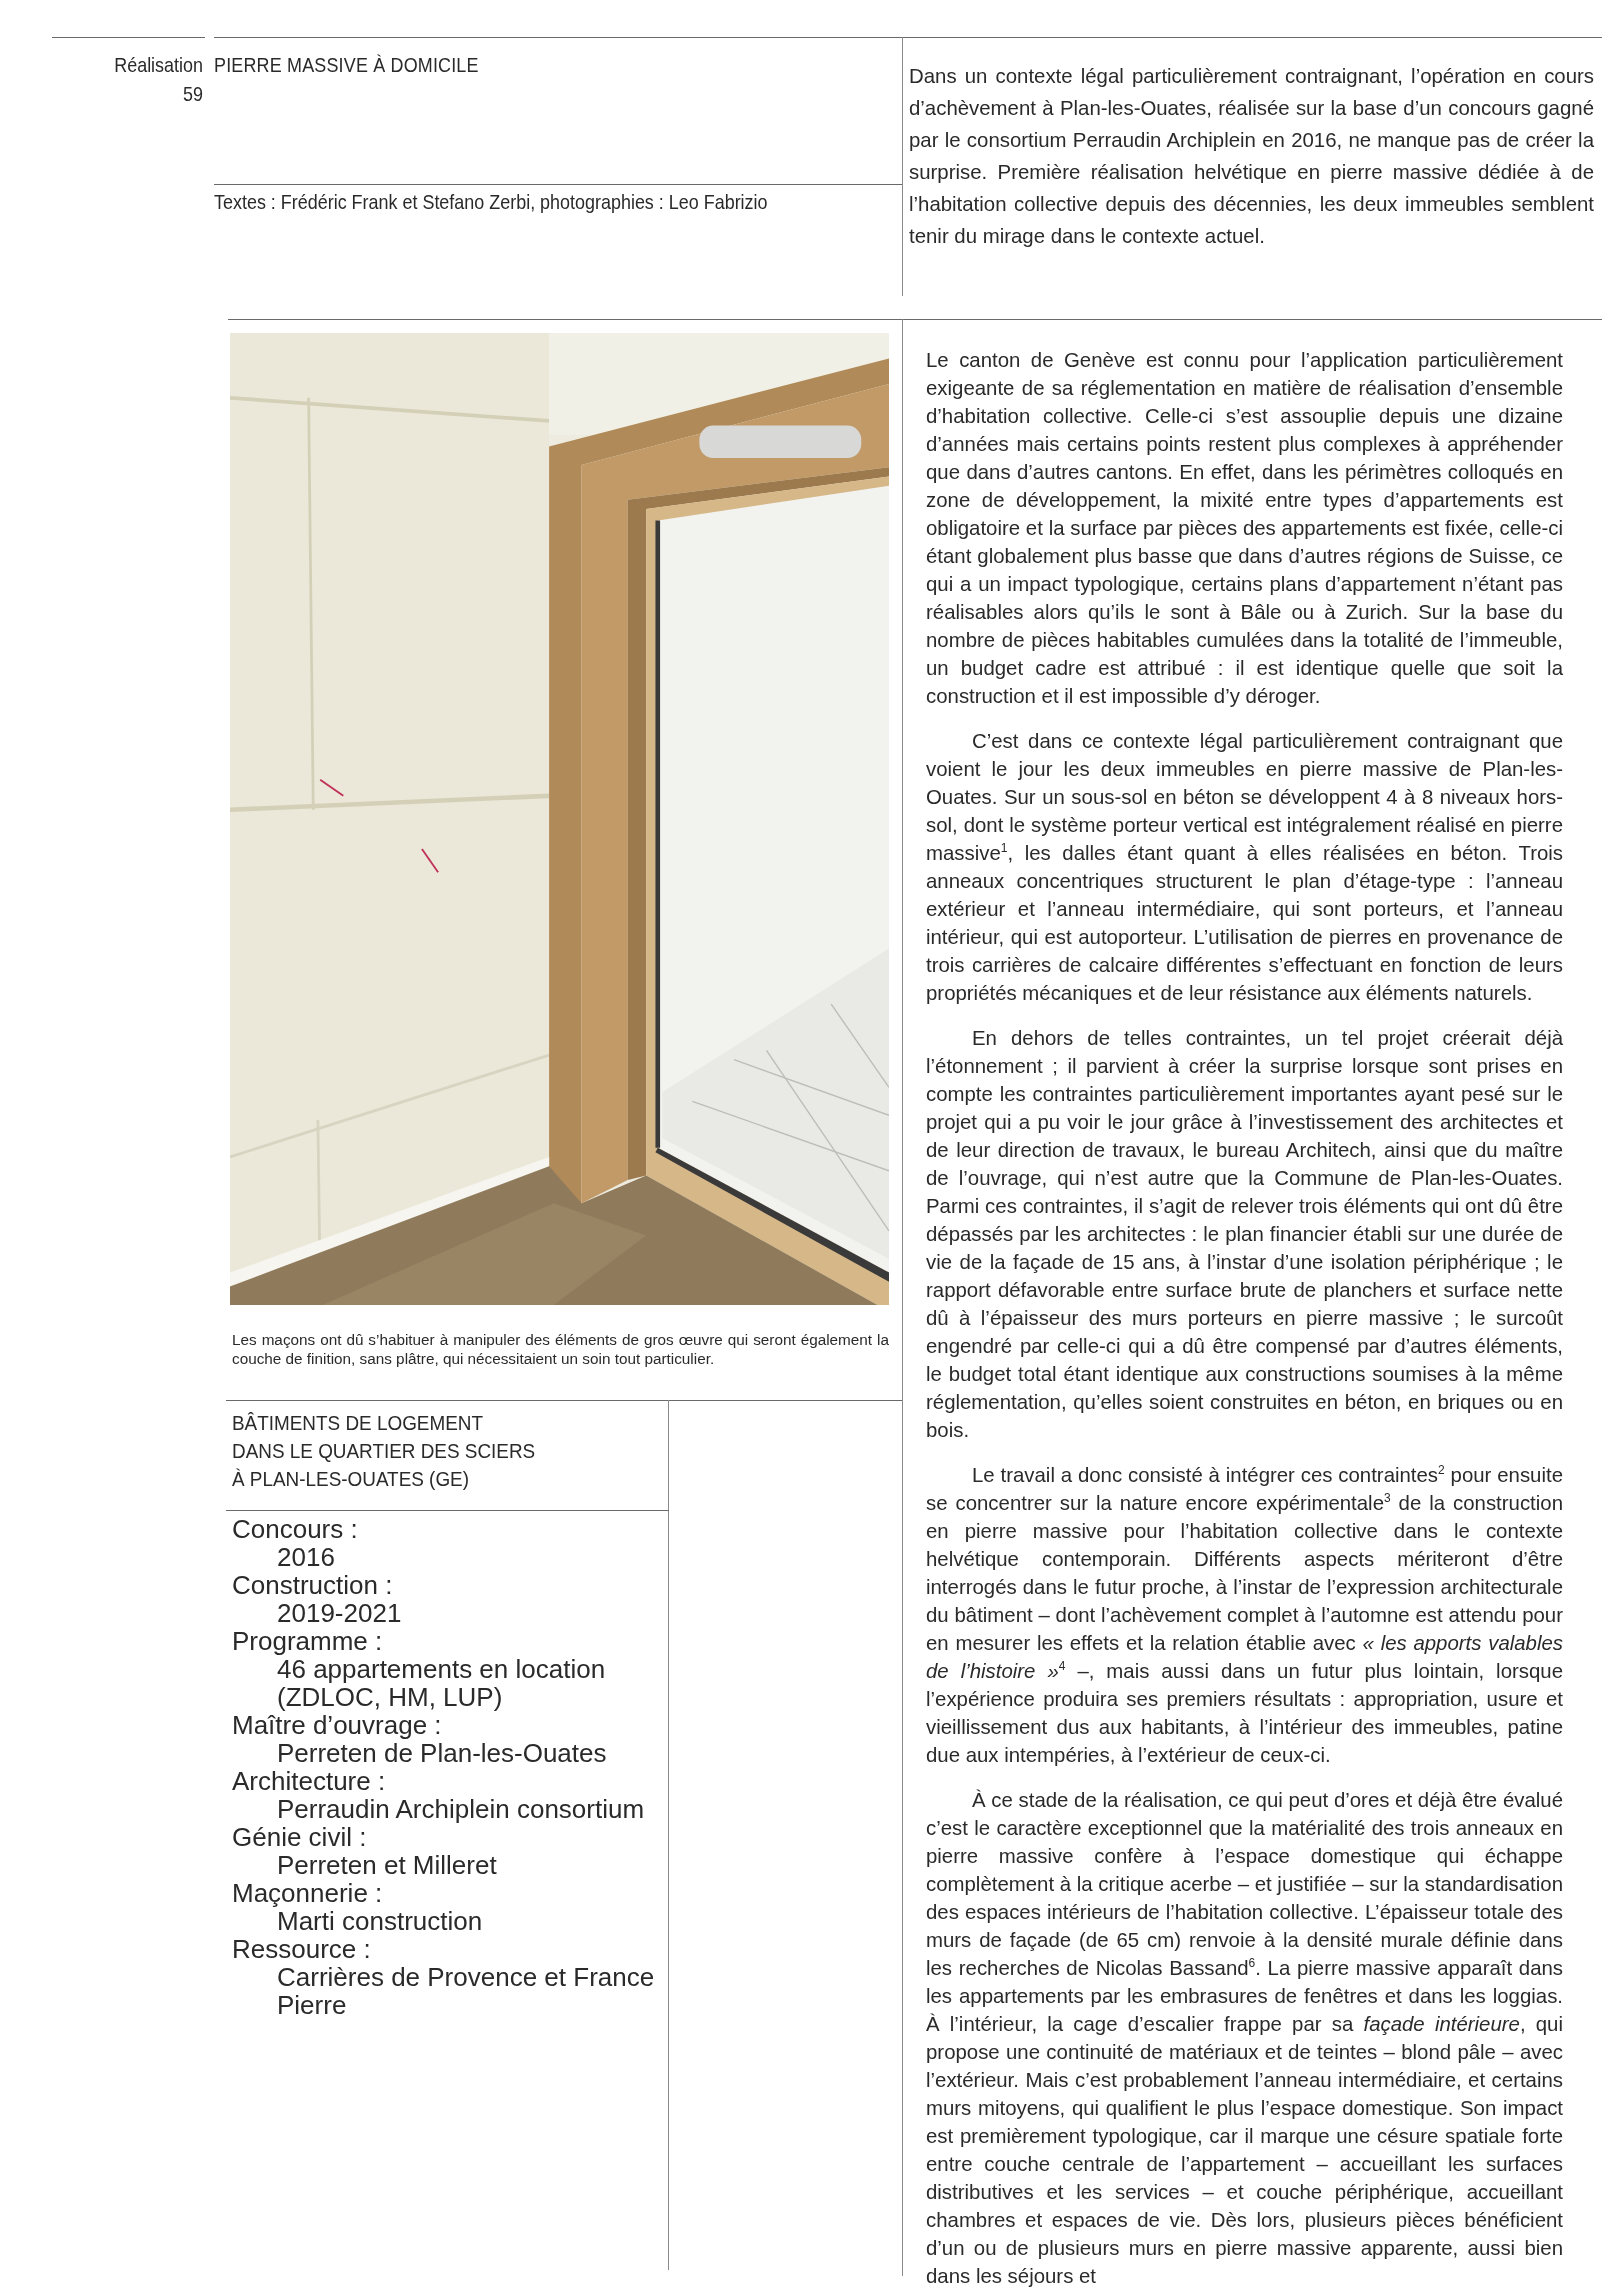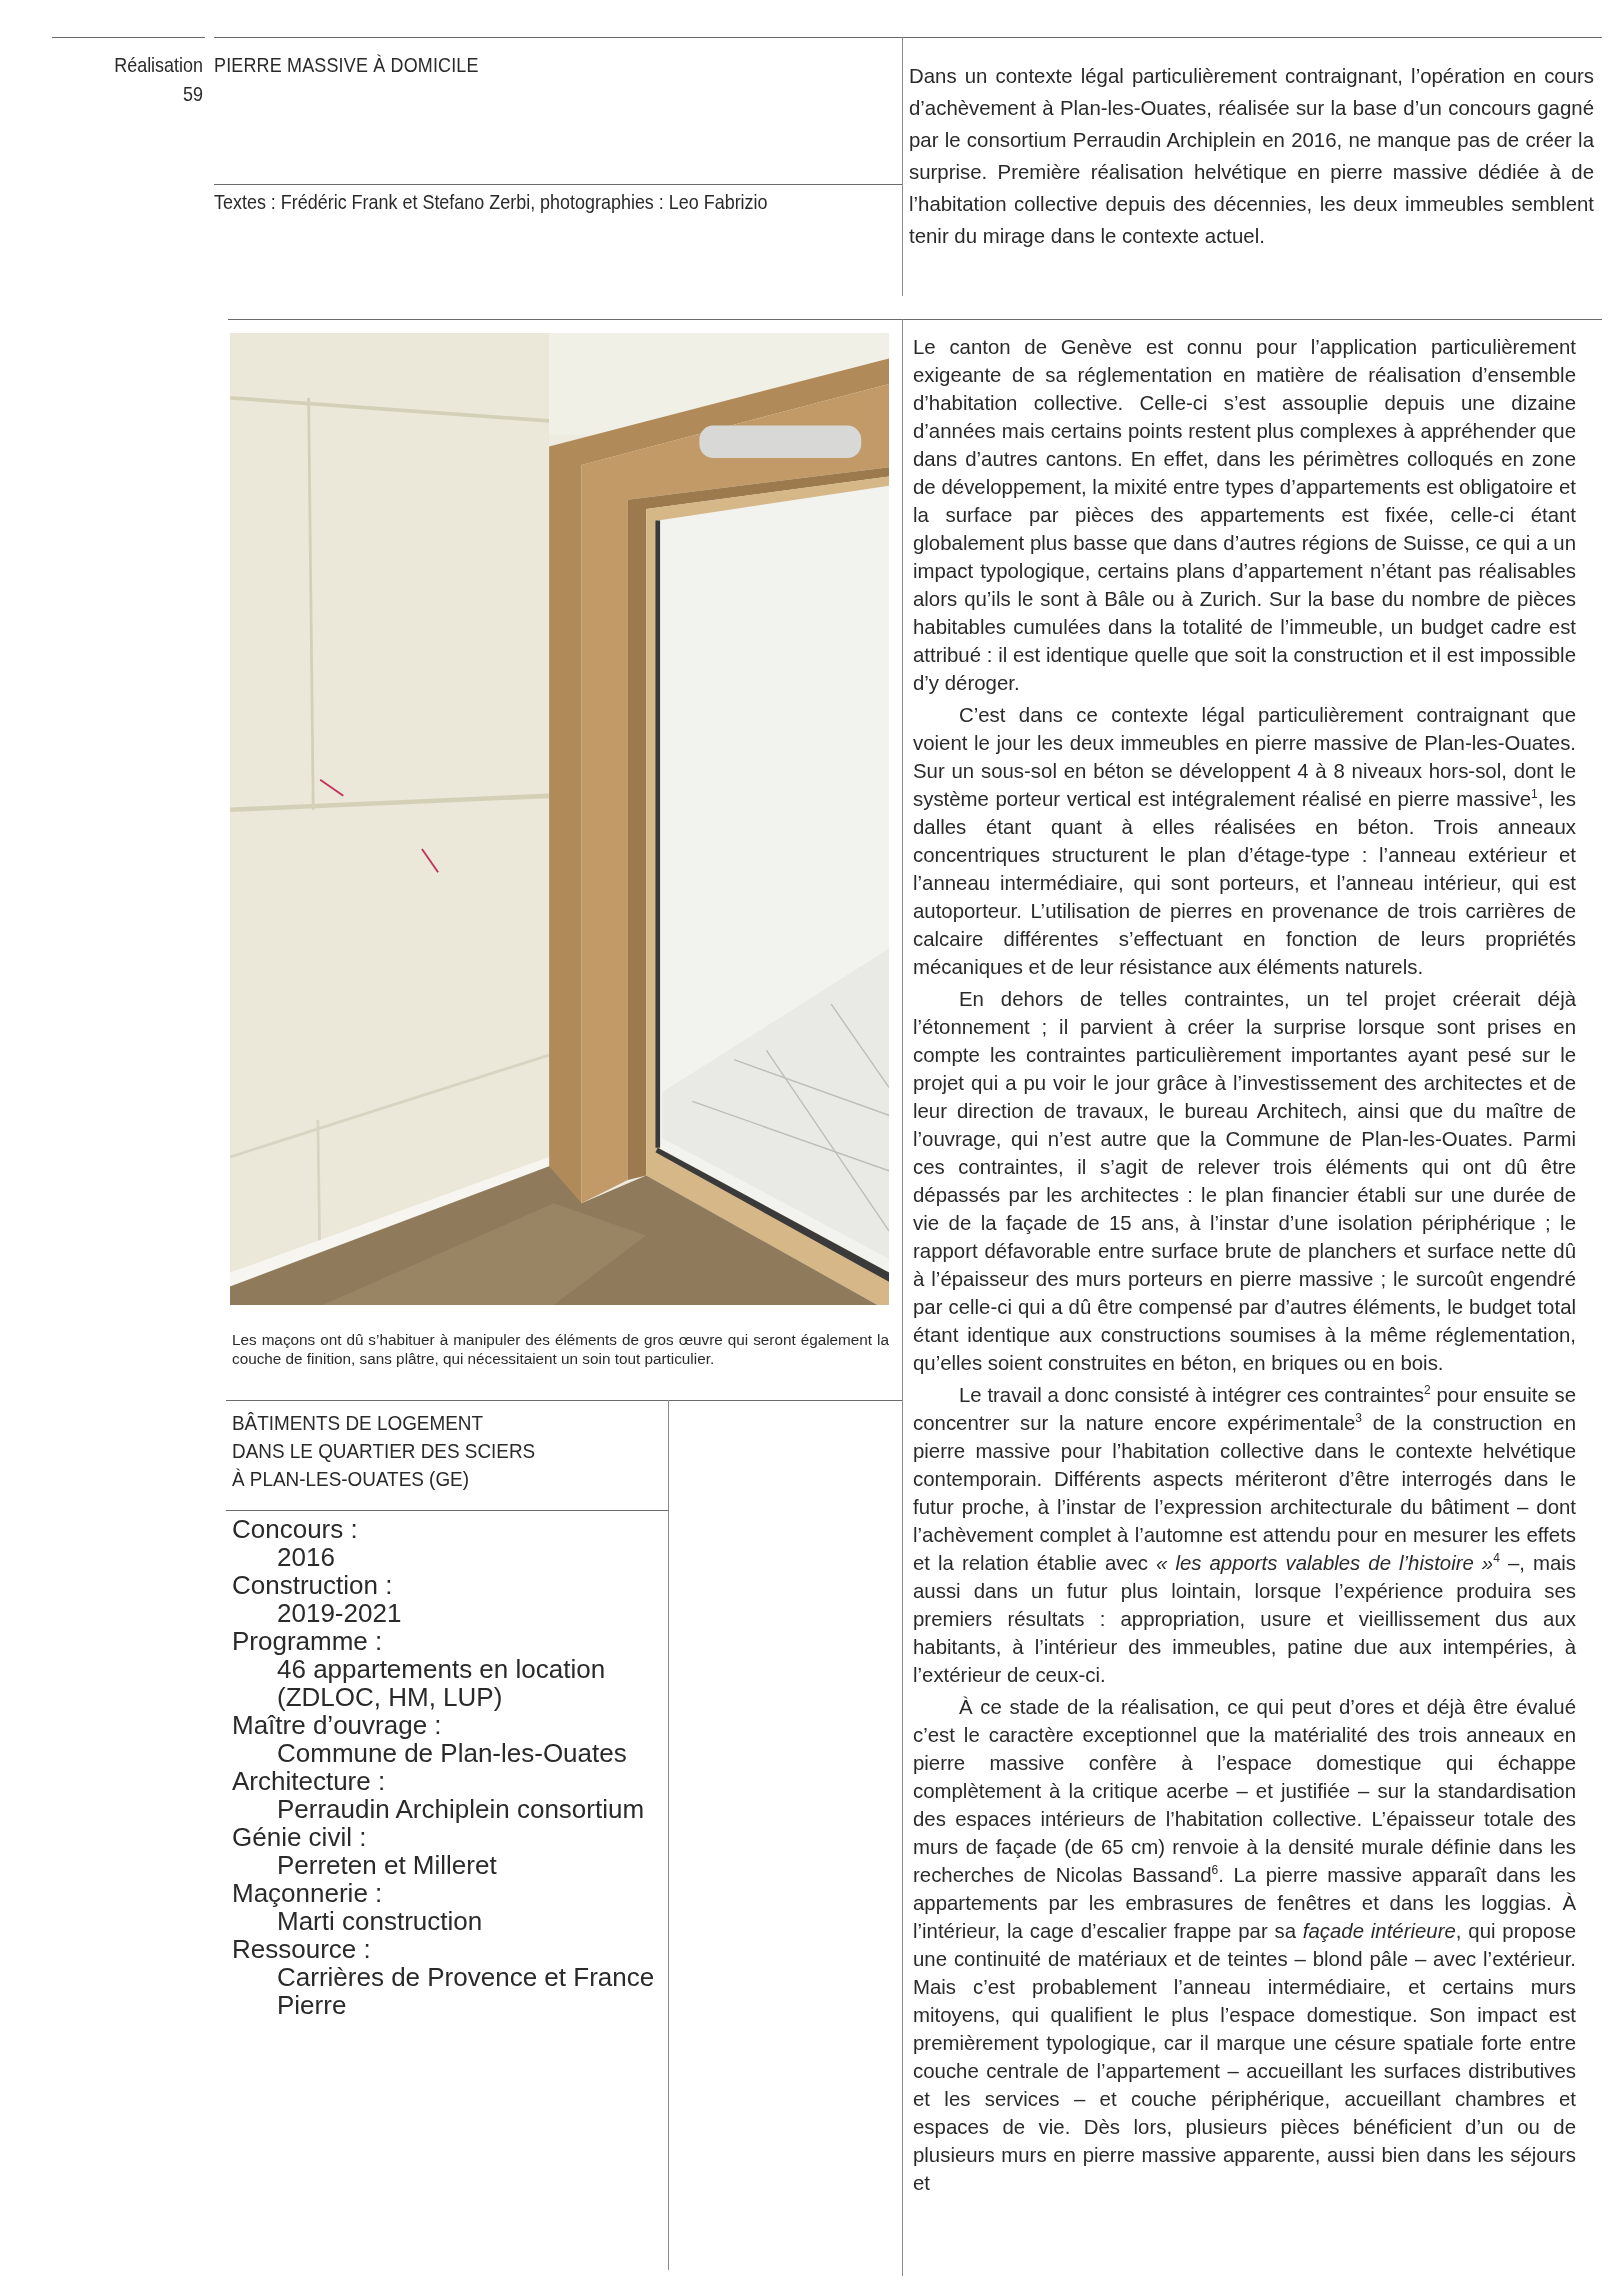--- a/index.html
+++ b/index.html
@@ -29,21 +29,21 @@
 
   .caption { left: 232px; top: 1330px; width: 657px; font-size: 15.3px; line-height: 19.4px; text-align: justify; }
 
   .infobox-title { left: 232px; top: 1409px; width: 444px; font-size: 21px; line-height: 28px; transform: scaleX(0.9); transform-origin: left top; white-space: nowrap; }
 
   .facts { left: 232px; top: 1515px; width: 444px; font-size: 26px; line-height: 28px; }
   .fact-label { display: block; }
   .fact-value { display: block; padding-left: 45px; }
 
   .body-text { left: 909px; top: 329px; width: 671px; font-size: 20.4px; line-height: 28px; text-align: justify; }
-  .body-text p { margin: 4px; }
+  .body-text p { margin: 17px; }
   .body-text p.indent { text-indent: 46px; }
   .body-text sup { font-size: 12px; line-height: 0; vertical-align: super; }
   .body-text em { font-style: italic; }
 </style>
 </head>
 <body>
 
 <div class="rule" style="left:52px; top:37px; width:153px;"></div>
 <div class="rule" style="left:214px; top:37px; width:1388px;"></div>
 <div class="rule" style="left:214px; top:184px; width:689px;"></div>
@@ -118,21 +118,21 @@
   <div>
     <span class="fact-label">Construction :</span>
     <span class="fact-value">2019-2021</span>
   </div>
   <div>
     <span class="fact-label">Programme :</span>
     <span class="fact-value" style="width:352px;">46 appartements en location (ZDLOC, HM, LUP)</span>
   </div>
   <div>
     <span class="fact-label">Maître d’ouvrage :</span>
-    <span class="fact-value">Commune de Plan-les-Ouates</span>
+    <span class="fact-value">Perreten de Plan-les-Ouates</span>
   </div>
   <div>
     <span class="fact-label">Architecture :</span>
     <span class="fact-value">Perraudin Archiplein consortium</span>
   </div>
   <div>
     <span class="fact-label">Génie civil :</span>
     <span class="fact-value">Perreten et Milleret</span>
   </div>
   <div>

